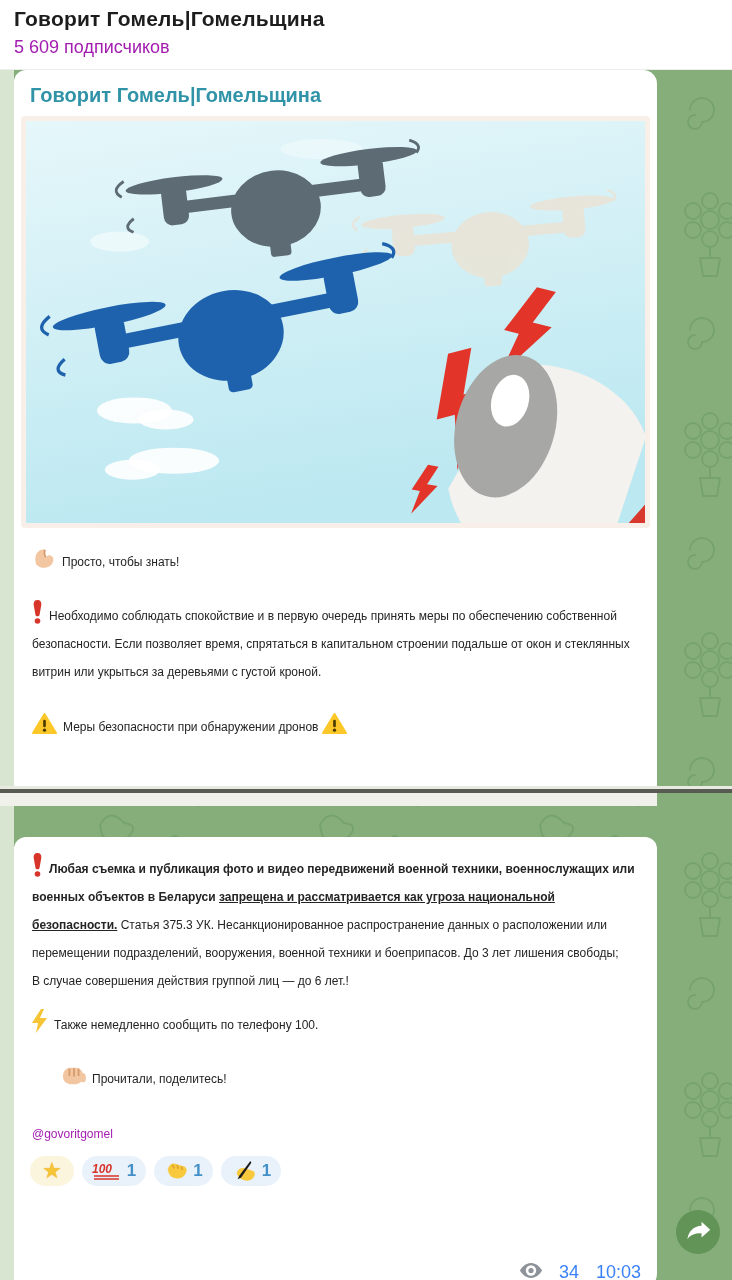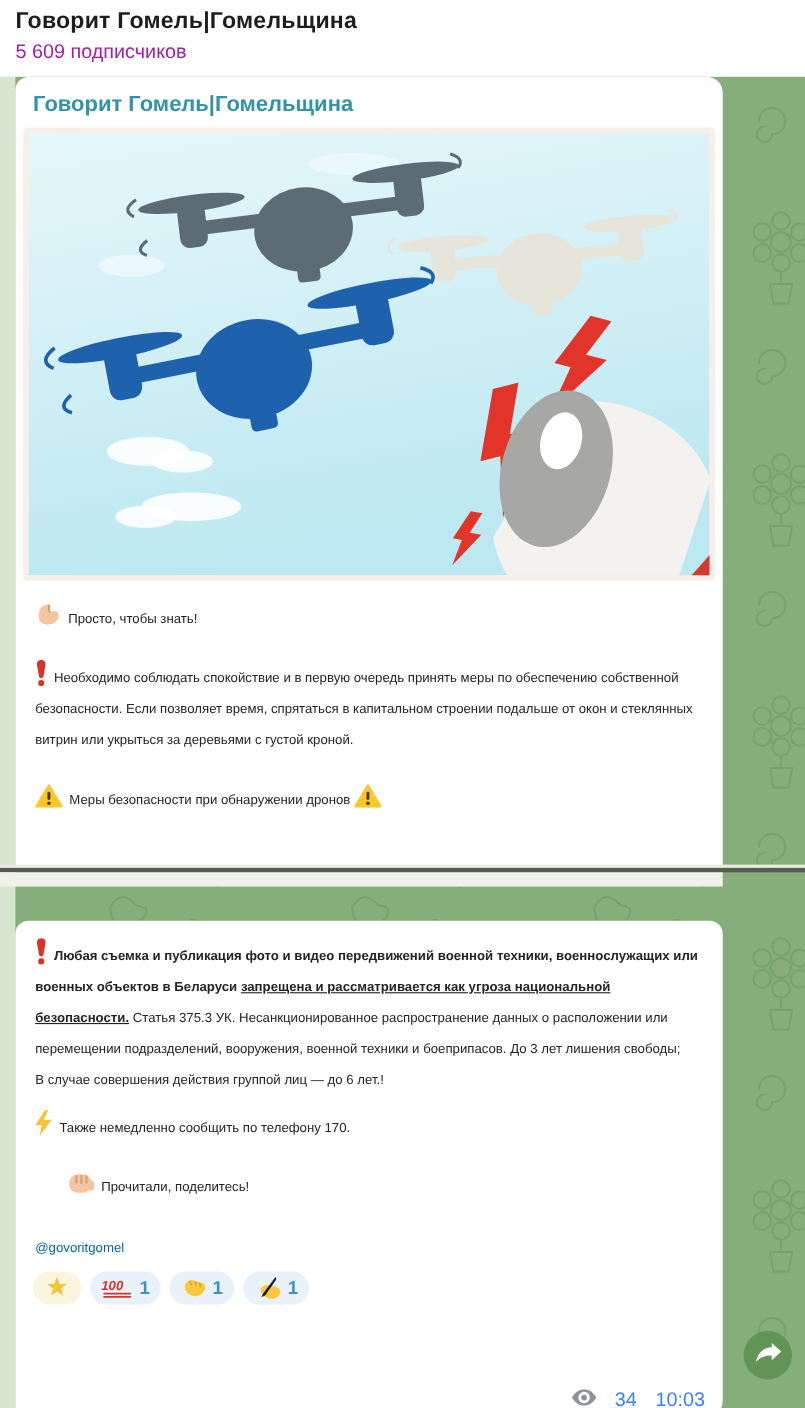--- a/index.html
+++ b/index.html
@@ -23,21 +23,21 @@
   .media{margin:0 7px;height:412px;background:#f9efe9;padding:5px;box-sizing:border-box;border-radius:4px;}
   .media svg{display:block;width:100%;height:100%;}
   .msg{margin:0;padding:0 18px;font-size:12px;line-height:28px;color:#242424;}
   .p1{margin-top:18px;}
   .p2{margin-top:26px;}
   .p3{margin-top:24px;}
   .law{margin-top:16px;}
   .bolt-line{margin-top:14px;}
   .fist-line{margin-top:26px;padding-left:48px;}
   .mention-line{margin-top:27px;}
-  .mention{color:#0369a1;text-decoration:none;cursor:pointer;}
+  .mention{color:#a21caf;text-decoration:none;cursor:pointer;}
   strong.u{text-decoration:underline;}
   .emj{display:inline-block;vertical-align:-4px;margin-right:6px;}
   .emj.tail{margin-right:0;margin-left:4px;}
   .emj svg{display:block;}
   
   .seam-light{position:absolute;left:0;top:786px;width:732px;height:3px;background:#e8eae2;}
   .seam-dark{position:absolute;left:0;top:789px;width:732px;height:4px;background:#575b52;}
   .seam-gap{position:absolute;left:0;top:793px;width:657px;height:13px;background:#eff1ea;}
   
   .reactions{margin:8px 0 0 16px;display:flex;align-items:center;gap:8px;}
@@ -181,21 +181,21 @@
           <path d="M5,0 C8,0 9.2,2 8.8,5 L7,15 C6.8,16.8 3.2,16.8 3,15 L1.2,5 C0.8,2 2,0 5,0 Z" fill="#d7342a"></path>
           <circle cx="5" cy="21" r="2.8" fill="#d7342a"></circle>
         </svg></span><strong>Любая съемка и публикация фото и видео передвижений военной техники, военнослужащих или военных объектов в Беларуси </strong><strong class="u">запрещена и рассматривается как угроза национальной безопасности.</strong>
     <span>Статья 375.3 УК. Несанкционированное распространение данных о расположении или перемещении подразделений, вооружения, военной техники и боеприпасов. До 3 лет лишения свободы;</span><br>
     <span>В случае совершения действия группой лиц — до 6 лет.!</span>
   </p>
 
   <p class="msg bolt-line">
     <span class="emj"><svg width="16" height="24" viewBox="0 0 16 24">
           <polygon points="9,0 0,14 6,14 4,24 15,9 8,9 12,0" fill="#f6c437"></polygon>
-        </svg></span><span>Также немедленно сообщить по телефону 170.</span>
+        </svg></span><span>Также немедленно сообщить по телефону 100.</span>
   </p>
 
   <p class="msg fist-line">
     <span class="emj"><svg width="24" height="22" viewBox="0 0 26 24">
           <rect x="1" y="3" width="22" height="18" rx="8" fill="#f2c6a0"></rect>
           <path d="M8,4 v8 M13,3.5 v9 M18,4 v8" stroke="#d89b6e" stroke-width="2" fill="none"></path>
           <ellipse cx="23" cy="14" rx="3" ry="5" fill="#f2c6a0"></ellipse>
         </svg></span><span>Прочитали, поделитесь!</span>
   </p>
 

